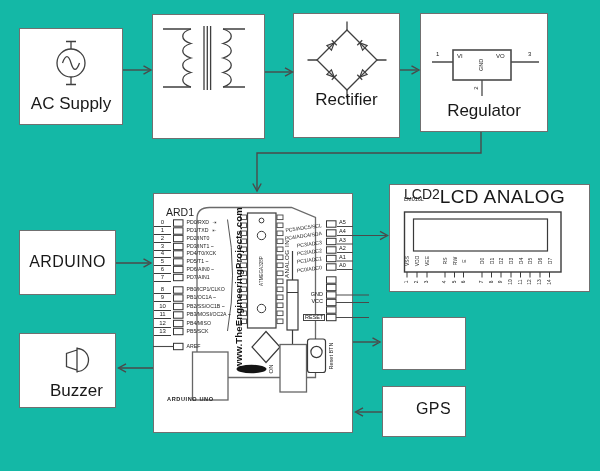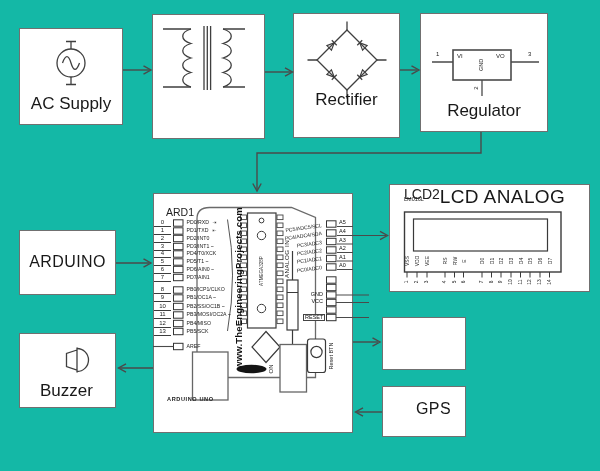--- a/index.html
+++ b/index.html
@@ -203,21 +203,21 @@
       <rect x="404.5" y="212" width="156.5" height="60" fill="#fff" stroke="#3a3a3a" stroke-width="1.4"></rect>
       <rect x="413.5" y="219" width="134" height="32" fill="#fff" stroke="#3a3a3a" stroke-width="1.2"></rect>
       <path fill="none" stroke="#3a3a3a" stroke-width="1" d="M407,272 V277.5 M417,272 V277.5 M427,272 V277.5 M445,272 V277.5 M454.5,272 V277.5 M463.5,272 V277.5 M482,272 V277.5 M491.5,272 V277.5 M501,272 V277.5 M511,272 V277.5 M520.5,272 V277.5 M530,272 V277.5 M540,272 V277.5 M549.5,272 V277.5"></path>
     </g>
   </svg>
 
   <div class="cap t17" style="left:19px;top:94px;width:104px">AC Supply</div>
   <div class="cap t17" style="left:293px;top:90px;width:107px">Rectifier</div>
   <div class="cap t17" style="left:420px;top:101px;width:128px">Regulator</div>
   <div class="cap t16" style="left:19px;top:253px;width:97px">ARDUINO</div>
-  <div class="cap t17" style="left:18px;top:381px;width:97px">Buzzer</div>
+  <div class="cap t17" style="left:28px;top:381px;width:97px">Buzzer</div>
   <div class="cap t16" style="left:382px;top:400px;width:103px">GPS</div>
 
   <span class="ctr small6" style="left:457px;top:53px">VI</span>
   <span class="ctr small6" style="left:496px;top:53px">VO</span>
   <span class="ctr rot" style="left:482px;top:65px;font-size:5.5px">GND</span>
   <span class="ctr small6" style="left:436px;top:51px">1</span>
   <span class="ctr small6" style="left:528px;top:51px">3</span>
   <span class="ctr rot small6" style="left:476px;top:88px">2</span>
 
   <span class="ctr" style="left:404px;top:187px;font-size:14px">LCD2</span>

